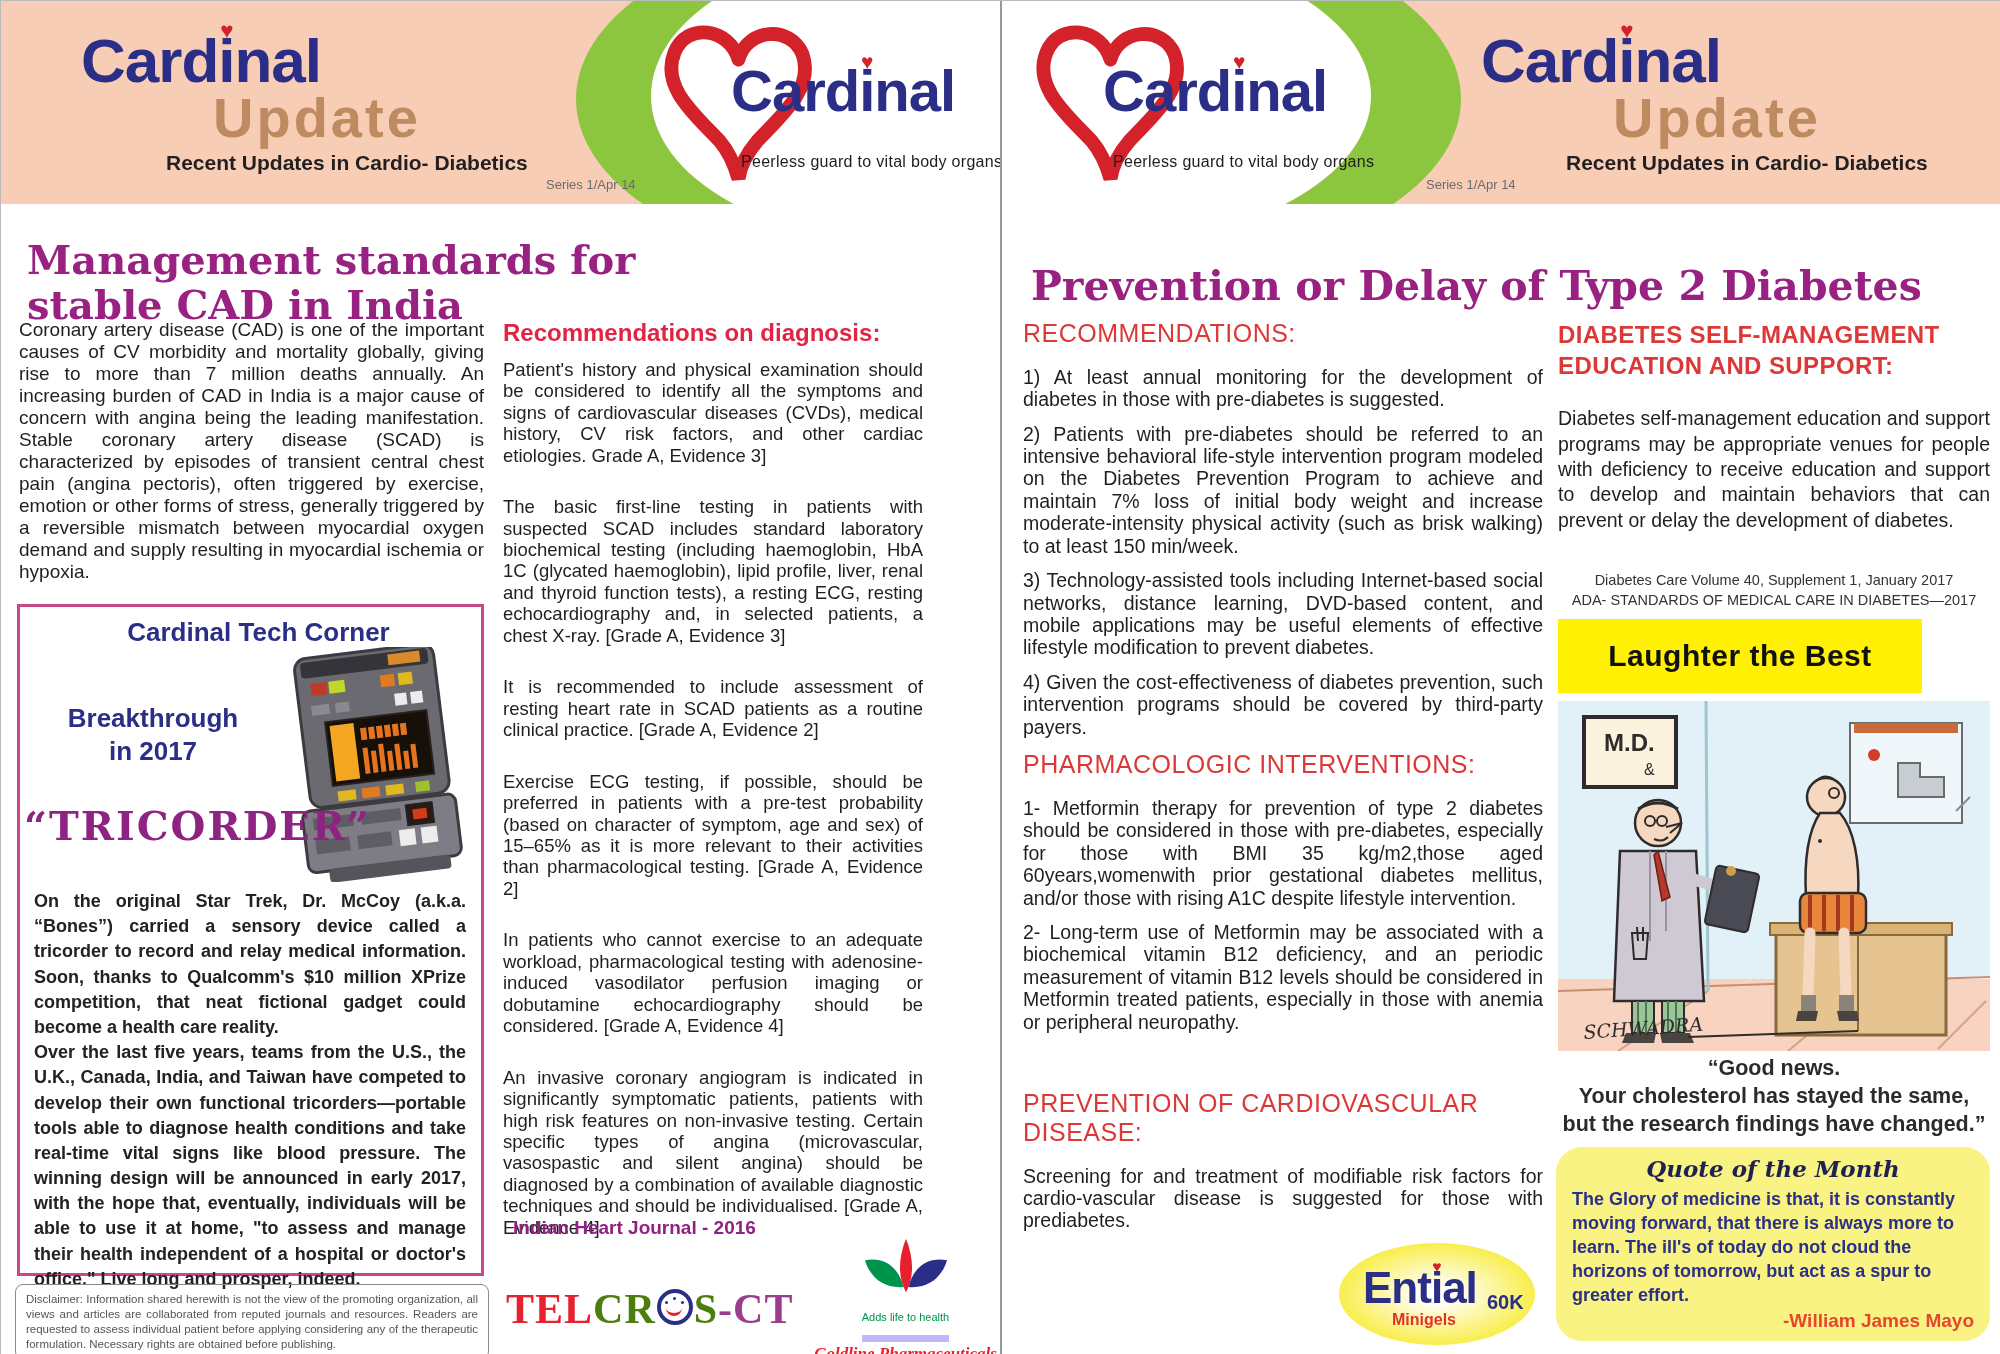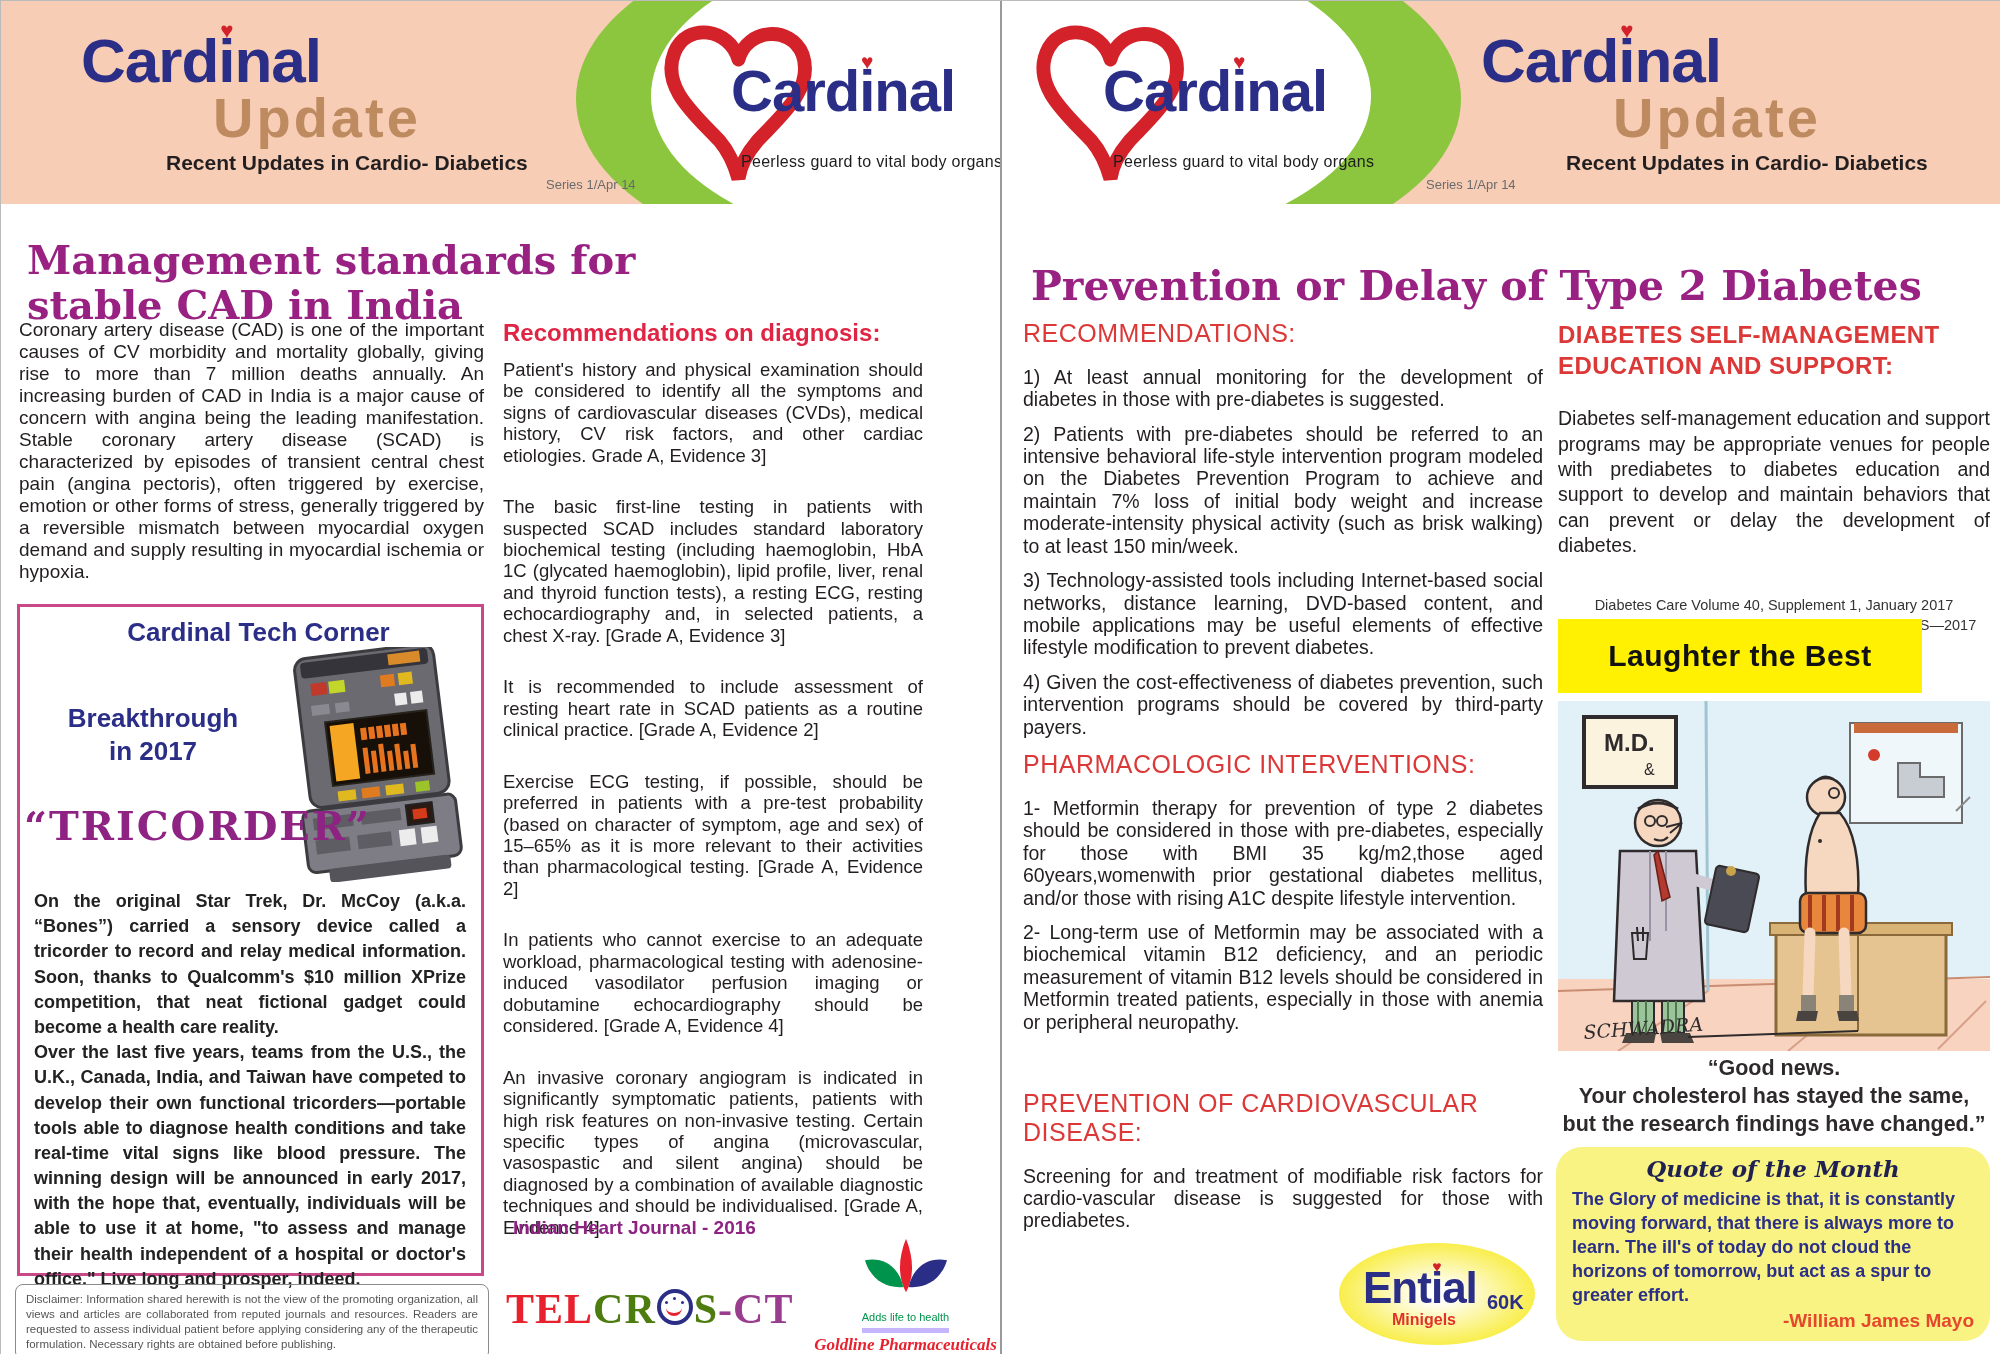--- a/index.html
+++ b/index.html
@@ -70,21 +70,21 @@
   .journal{position:absolute;left:512px;top:1216px;font-size:19px;font-weight:bold;color:#8E2383;}
   .telcros{position:absolute;left:505px;top:1284px;font-family:"Liberation Serif",serif;font-weight:bold;font-size:42px;letter-spacing:1px;white-space:nowrap;}
   .t-red{color:#E8212E;} .t-navy{color:#4d7c0f;} .t-purple{color:#9A3D8E;}
   .clock{display:inline-block;width:28px;height:28px;border:4px solid #2B2E87;border-radius:50%;background:#fff;
          position:relative;vertical-align:-2px;margin:0 1px;}
   .clock::before{content:"";position:absolute;width:3px;height:3px;background:#2B2E87;border-radius:50%;
                  top:4px;left:12px;box-shadow:-8px 4px 0 #2B2E87,8px 4px 0 #2B2E87;}
   .clock::after{content:"";position:absolute;left:5px;top:11px;width:16px;height:9px;
                 border-bottom:3px solid #E8212E;border-radius:0 0 10px 10px;}
   .goldline{position:absolute;left:812px;top:1236px;width:185px;text-align:center;}
-  .gl-tag{font-size:11px;color:#00934B;border-bottom:5px solid #c4b5fd;display:inline-block;padding-bottom:5px;}
+  .gl-tag{font-size:11px;color:#00934B;border-bottom:7px solid #c4b5fd;display:inline-block;padding-bottom:12px;}
   .gl-name{font-family:"Liberation Serif",serif;font-style:italic;font-weight:bold;font-size:17px;color:#E8212E;margin-top:2px;}
   
   .banner{position:absolute;left:1557px;top:618px;width:364px;height:74px;background:#FFF101;
           color:#111;font-weight:bold;font-size:30px;text-align:center;line-height:74px;letter-spacing:.5px;}
   .cartoon{position:absolute;left:1557px;top:700px;width:432px;height:350px;}
   .caption{position:absolute;left:1552px;top:1054px;width:442px;text-align:center;font-size:21.5px;font-weight:bold;color:#2E2A2B;line-height:1.3;}
   .quotebox{position:absolute;left:1555px;top:1146px;width:434px;height:194px;background:#F9F383;border-radius:26px;box-sizing:border-box;padding:8px 16px;}
   .q-title{text-align:center;font-family:"DejaVu Serif",serif;font-style:italic;font-weight:bold;font-size:23px;color:#1F2152;}
   .q-text{margin-top:6px;font-size:18px;font-weight:bold;color:#2B2F87;line-height:1.33;text-align:left;}
   .q-author{text-align:right;font-size:19px;font-weight:bold;color:#E5472D;margin-top:2px;}
@@ -238,21 +238,21 @@
     <p>4) Given the cost-effectiveness of diabetes prevention, such intervention programs should be covered by third-party payers.</p>
     <h3 class="red-cap mt-pharm">PHARMACOLOGIC INTERVENTIONS:</h3>
     <p>1- Metformin therapy for prevention of type 2 diabetes should be considered in those with pre-diabetes, especially for those with BMI 35 kg/m2,those aged 60years,womenwith prior gestational diabetes mellitus, and/or those with rising A1C despite lifestyle intervention.</p>
     <p>2- Long-term use of Metformin may be associated with a biochemical vitamin B12 deficiency, and an periodic measurement of vitamin B12 levels should be considered in Metformin treated patients, especially in those with anemia or peripheral neuropathy.</p>
     <h3 class="red-cap mt-cvd">PREVENTION OF CARDIOVASCULAR DISEASE:</h3>
     <p>Screening for and treatment of modifiable risk factors for cardio-vascular disease is suggested for those with prediabetes.</p>
   </div>
 
   <div class="colR2">
     <h3 class="dsme-head">DIABETES SELF-MANAGEMENT EDUCATION AND SUPPORT:</h3>
-    <p>Diabetes self-management education and support programs may be appropriate venues for people with prediabetes to diabetes education and support to develop and maintain behaviors that can prevent or delay the development of diabetes.</p>
+    <p>Diabetes self-management education and support programs may be appropriate venues for people with deficiency to receive education and support to develop and maintain behaviors that can prevent or delay the development of diabetes.</p>
     <div class="citation">
       <div>Diabetes Care Volume 40, Supplement 1, January 2017</div>
       <div>ADA- STANDARDS OF MEDICAL CARE IN DIABETES—2017</div>
     </div>
   </div>
 
   <div class="banner">Laughter the Best Medicine</div>
 
   <div class="cartoon">
     <svg width="432" height="350" viewBox="0 0 432 350">

